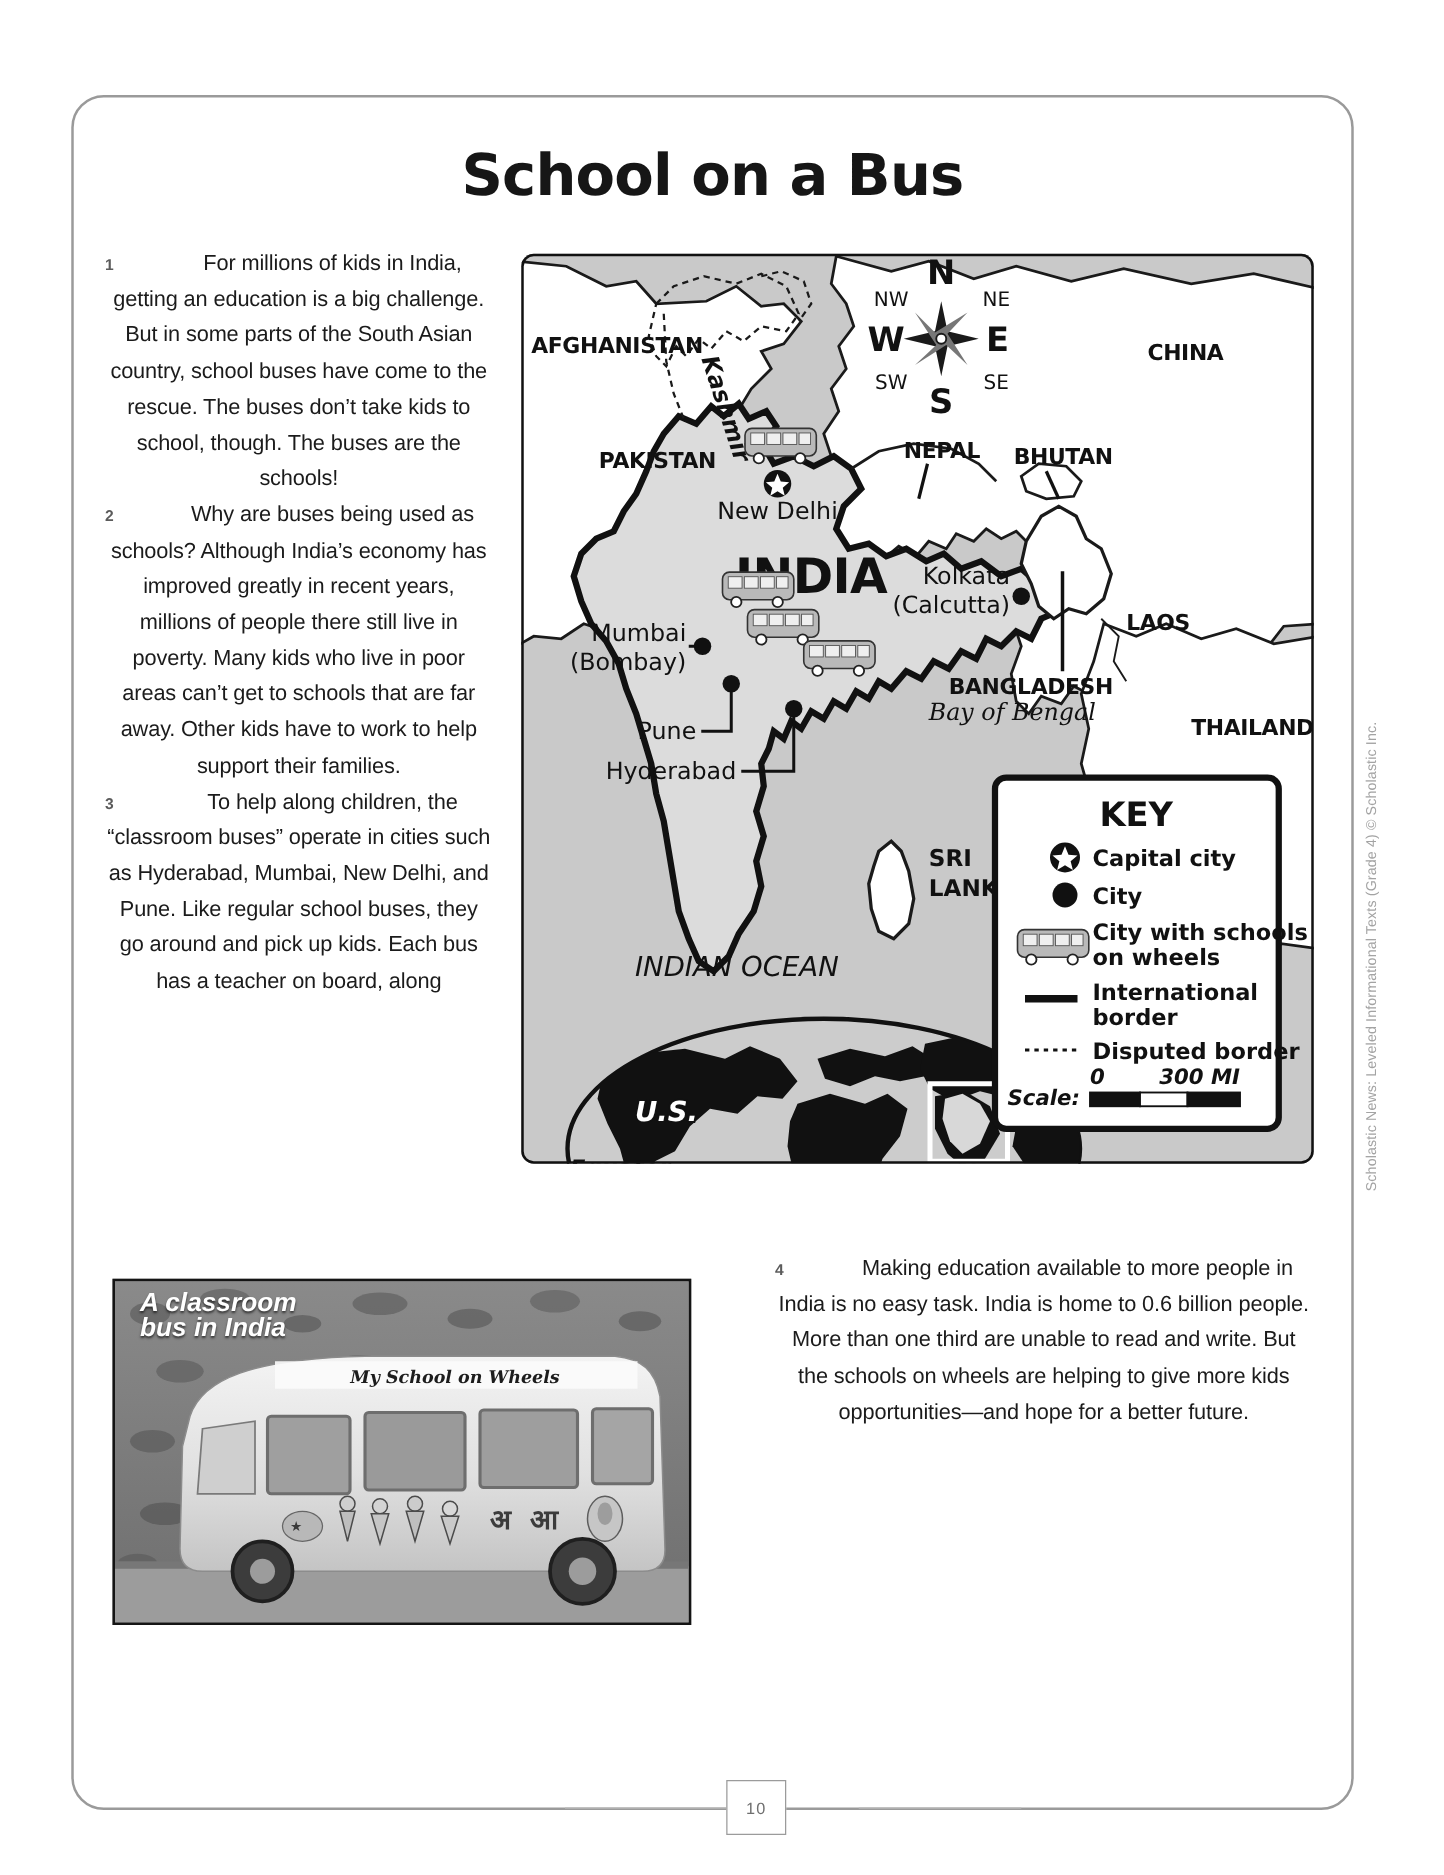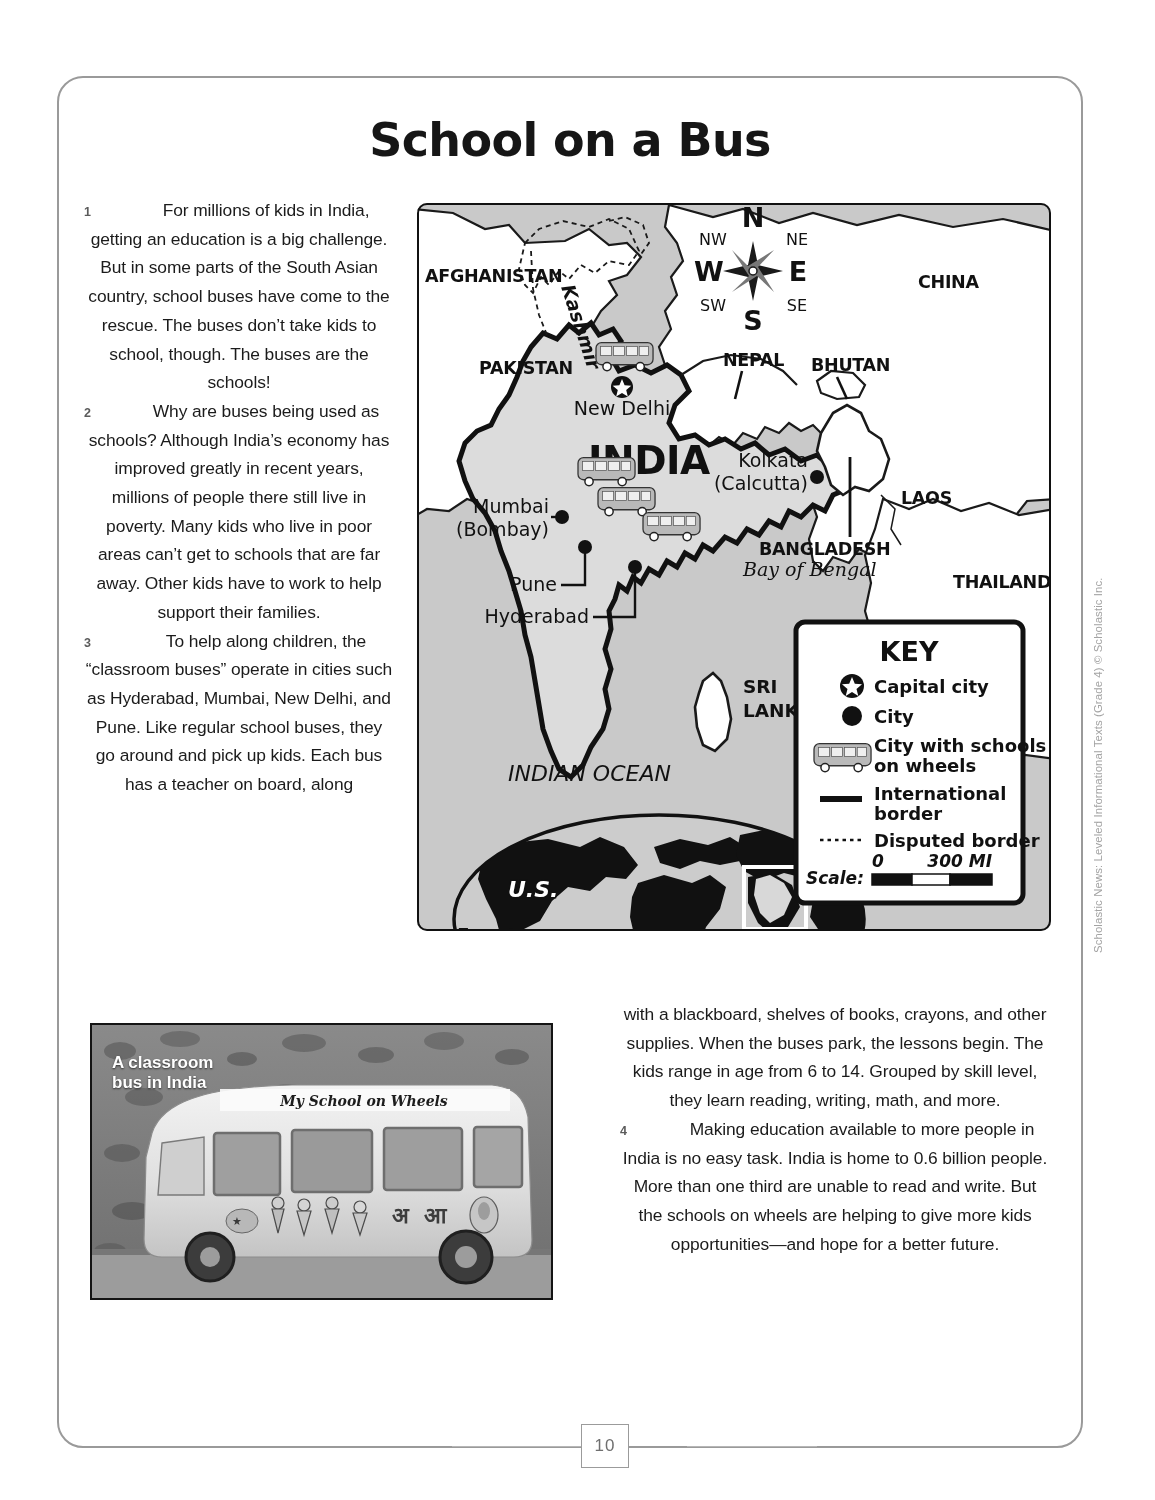--- a/index.html
+++ b/index.html
@@ -83,28 +83,29 @@
     position: absolute;
     left: 90px; top: 1023px;
     width: 463px; height: 277px;
     border: 2px solid #141414;
     overflow: hidden;
     background: #8d8d8d;
   }
   #photo-svg { display:block; width: 459px; height: 273px; }
   #photo-caption {
     position: absolute;
-    left: 20px; top: 28px;
+    left: 20px; top: 8px;
     color: #ffffff;
-    font-size: 17px;
+    font-size: 21px;
     font-weight: 700;
     line-height: 20px;
     text-shadow: 0 1px 2px rgba(0,0,0,.65);
     white-space: pre-line;
     pointer-events: none;
+    font-style: italic;
   }
 
   
   #credit {
     position: absolute;
     left: 1092px; top: 935px;
     width: 18px;
     font-size: 11.4px;
     color: #a3a3a3;
     white-space: nowrap;
@@ -125,21 +126,21 @@
   }
   #footer .rule.l { left: 395px; width: 130px; }
   #footer .rule.r { left: 630px; width: 130px; }
   #pagenum-box {
     position: absolute;
     left: 524px; top: 0px;
     width: 48px; height: 44px;
     border: 1.5px solid #9b9b9b;
     background: #fff;
     display: flex; align-items: center; justify-content: center;
-    font-size: 17px; color: #6f6f6f;
+    font-size: 13px; color: #6f6f6f;
     letter-spacing: 1px;
   }
 </style>
 </head>
 <body>
 
 <div id="page-frame"></div>
 
 <div id="page-title">School on a Bus</div>
 
@@ -152,23 +153,20 @@
     <span class="pnum">2</span>
     <span class="ptext">Why are buses being used as schools? Although India’s economy has improved greatly in recent years, millions of people there still live in poverty. Many kids who live in poor areas can’t get to schools that are far away. Other kids have to work to help support their families.</span>
   </div>
   <div class="para">
     <span class="pnum">3</span>
     <span class="ptext">To help along children, the “classroom buses” operate in cities such as Hyderabad, Mumbai, New Delhi, and Pune. Like regular school buses, they go around and pick up kids. Each bus has a teacher on board, along</span>
   </div>
 </div>
 
 <div id="col-right">
-  <div class="para">
-    <span class="ptext" style="text-indent:0">with a blackboard, shelves of books, crayons, and other supplies. When the buses park, the lessons begin. The kids range in age from 6 to 14. Grouped by skill level, they learn reading, writing, math, and more.</span>
-  </div>
   <div class="para">
     <span class="pnum">4</span>
     <span class="ptext">Making education available to more people in India is no easy task. India is home to 0.6 billion people. More than one third are unable to read and write. But the schools on wheels are helping to give more kids opportunities—and hope for a better future.</span>
   </div>
 </div>
 
 <div id="map-figure">
 <svg id="map-svg" viewBox="0 0 642 736" xmlns="http://www.w3.org/2000/svg">
   <defs>
     <clipPath id="mapclip">

